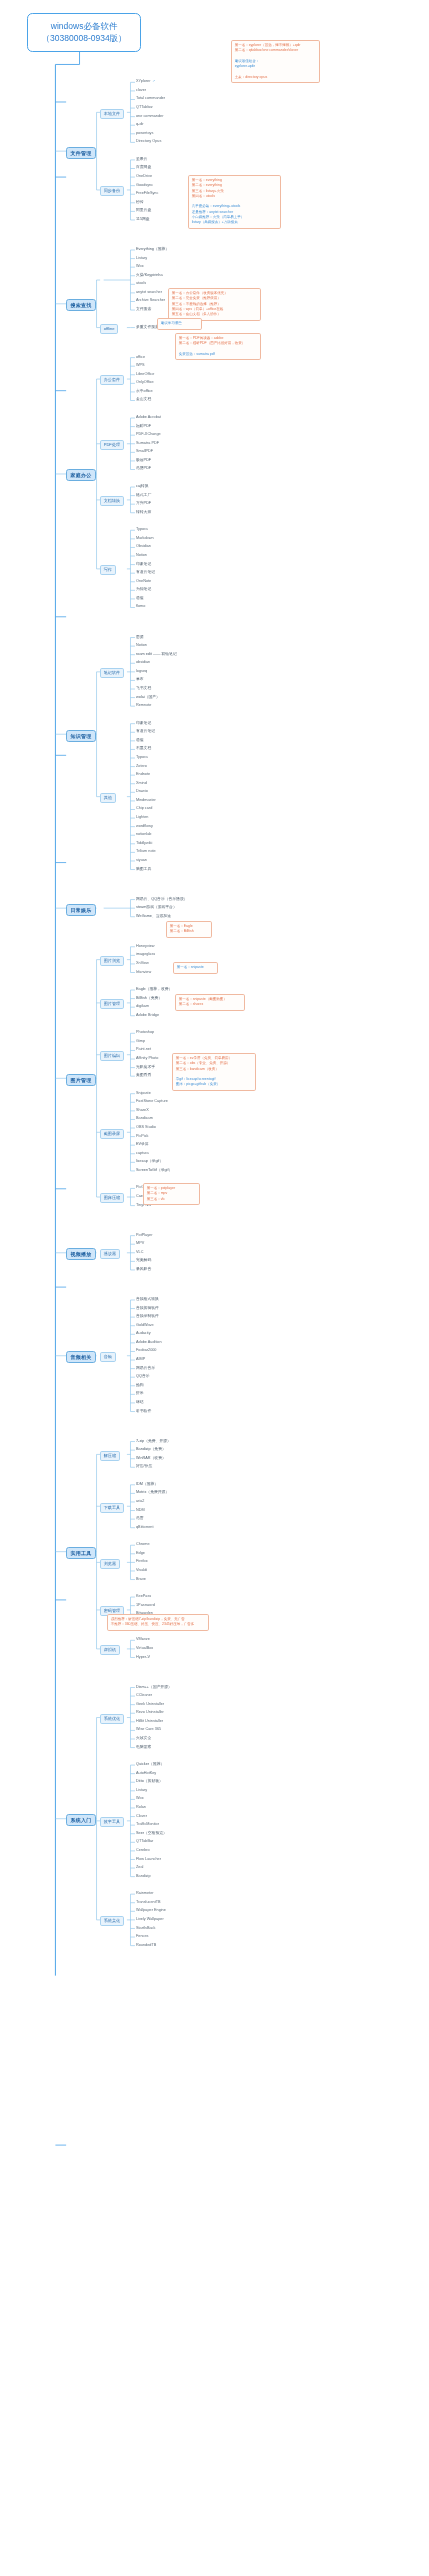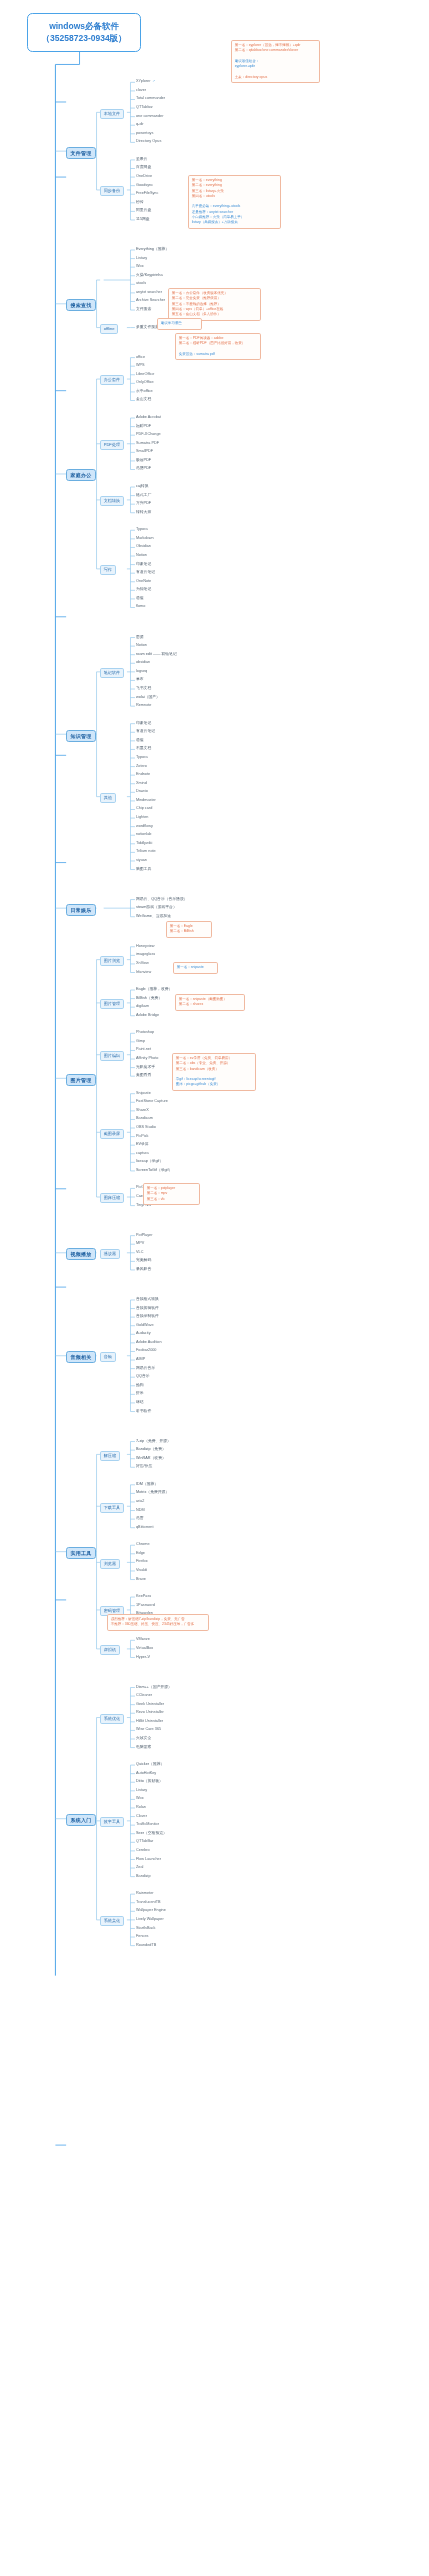--- a/index.html
+++ b/index.html
@@ -9,21 +9,21 @@
     -webkit-font-smoothing:antialiased;
   }
   #canvas{position:absolute; left:0; top:0; width:429px; height:2576px; overflow:hidden;}
   svg.wires{position:absolute; left:0; top:0; width:429px; height:2576px; pointer-events:none;}
 
   
   .root{
     position:absolute; left:27px; top:12.5px; width:105px;
     border:1.1px solid #4aa3e8; border-radius:5.4px; background:#fff;
     color:#2f7fd0; text-align:center; padding:6.3px 3.6px;
-    font-size:8.5px; font-weight:bold; line-height:1.45;
+    font-size:8.5px; font-weight:normal; line-height:1.45;
   }
   .root .l2{display:block;}
 
   
   .mbranch{
     position:absolute; background:#cfe6fa; border:0.9px solid #6aaee0;
     border-radius:2.7px; color:#1d5fa0; font-size:5px; font-weight:bold;
     padding:2px 3.6px; white-space:nowrap; letter-spacing:0.2px;
   }
 
@@ -354,21 +354,21 @@
         <path d="M104,2034.799999999999 L108,2034.799999999999" fill="none" stroke="#8cc4ea" stroke-width="0.7"></path>
         <path d="M108,1921.599999999999 L108,2147.999999999999" fill="none" stroke="#8cc4ea" stroke-width="0.7"></path>
         <path d="M108,1921.599999999999 L112,1921.599999999999" fill="none" stroke="#8cc4ea" stroke-width="0.7"></path>
         <path d="M108,2037.199999999999 L112,2037.199999999999" fill="none" stroke="#8cc4ea" stroke-width="0.7"></path>
         <path d="M108,2147.999999999999 L112,2147.999999999999" fill="none" stroke="#8cc4ea" stroke-width="0.7"></path>
       </g>
   </svg>
 
   <div class="root">
     <span>windows必备软件</span>
-    <span class="l2">（35258723-0934版）</span>
+    <span class="l2">（30380008-0934版）</span>
   </div>
 
   <div id="tree">
       <div class="leaf" style="left: 136px; top: 80px;">XYplorer<span class="ext">↗</span></div>
       <div class="leaf" style="left: 136px; top: 89px;">clover</div>
       <div class="leaf" style="left: 136px; top: 97px;">Total commander</div>
       <div class="leaf" style="left: 136px; top: 106px;">QTTabbar</div>
       <div class="leaf" style="left: 136px; top: 115px;">one commander</div>
       <div class="leaf" style="left: 136px; top: 123px;">q-dir</div>
       <div class="leaf" style="left: 136px; top: 132px;">powertoys</div>

